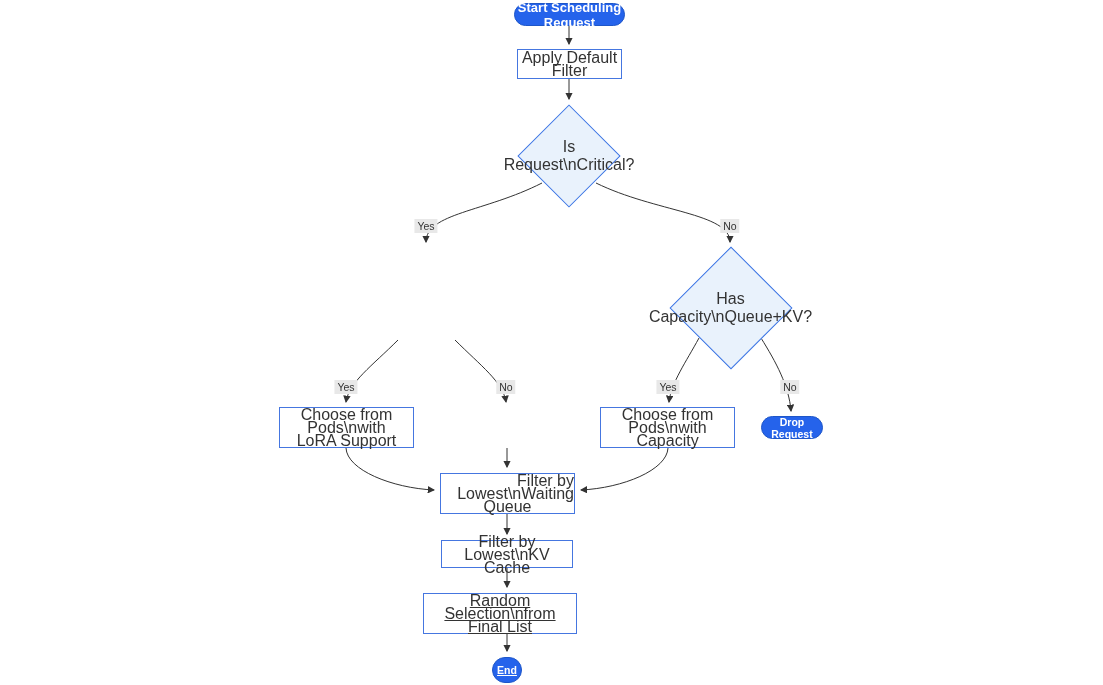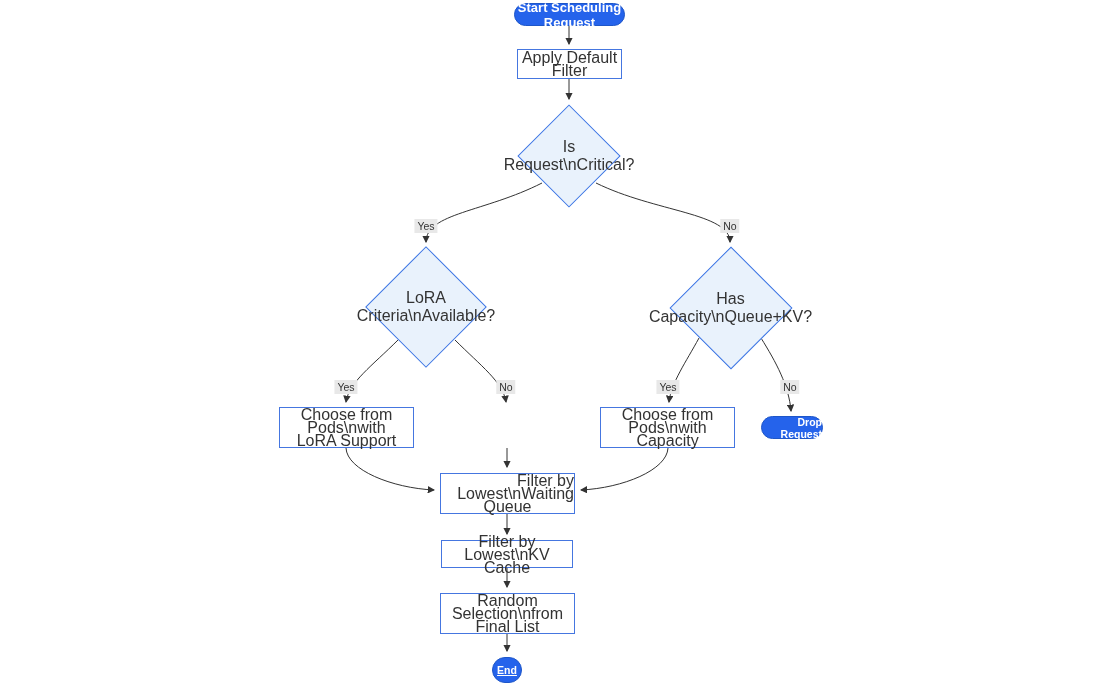--- a/index.html
+++ b/index.html
@@ -40,24 +40,24 @@
   #n-apply{left:517px;top:49px;width:105px;height:30px;}
   #n-critical{left:517px;top:104px;width:104px;height:104px;}
   #n-critical .dshape{width:73px;height:73px;}
   #n-lora{left:365px;top:246px;width:122px;height:122px;}
   #n-lora .dshape{width:86px;height:86px;}
   #n-capacity{left:669px;top:246px;width:123px;height:123px;}
   #n-capacity .dshape{width:87px;height:87px;}
   #n-choose-lora{left:279px;top:407px;width:135px;height:41px;}
   #n-choose-standard{left:440px;top:407px;width:135px;height:41px;}
   #n-choose-capacity{left:600px;top:407px;width:135px;height:41px;}
-  #n-drop{left:761px;top:416px;width:62px;height:23px;font-size:10.5px;text-align:right;}
+  #n-drop{left:761px;top:416px;width:62px;height:23px;font-size:10.5px;}
   #n-filter-waiting{left:440px;top:473px;width:135px;height:41px;text-align:right;}
   #n-filter-kv{left:441px;top:540px;width:132px;height:28px;}
-  #n-random{left:440px;top:593px;width:135px;height:41px;}
+  #n-random{left:423px;top:593px;width:154px;height:41px;text-decoration:underline;}
   #n-end{left:492px;top:657px;width:30px;height:26px;border-radius:13px;font-size:10.5px;text-decoration:underline;}
   
   #el-critical-yes{left:426px;top:226px;}
   #el-critical-no{left:730px;top:226px;}
   #el-lora-yes{left:346px;top:387px;}
   #el-lora-no{left:506px;top:387px;}
   #el-capacity-yes{left:668px;top:387px;}
   #el-capacity-no{left:790px;top:387px;}
 </style>
 </head>
@@ -93,24 +93,20 @@
 
   <div class="node rect" id="n-apply">
     <div class="ln">Apply Default Filter</div>
   </div>
 
   <div class="diamond" id="n-critical">
     <div class="dshape"></div>
     <div class="dlabel">Is Request\nCritical?</div>
   </div>
 
-  <div class="diamond" id="n-lora">
-    <div class="dshape"></div>
-    <div class="dlabel">LoRA Criteria\nAvailable?</div>
-  </div>
 
   <div class="diamond" id="n-capacity">
     <div class="dshape"></div>
     <div class="dlabel">Has Capacity\nQueue+KV?</div>
   </div>
 
   <div class="node rect" id="n-choose-lora">
     <div class="ln">Choose from Pods\nwith</div>
     <div class="ln">LoRA Support</div>
   </div>

